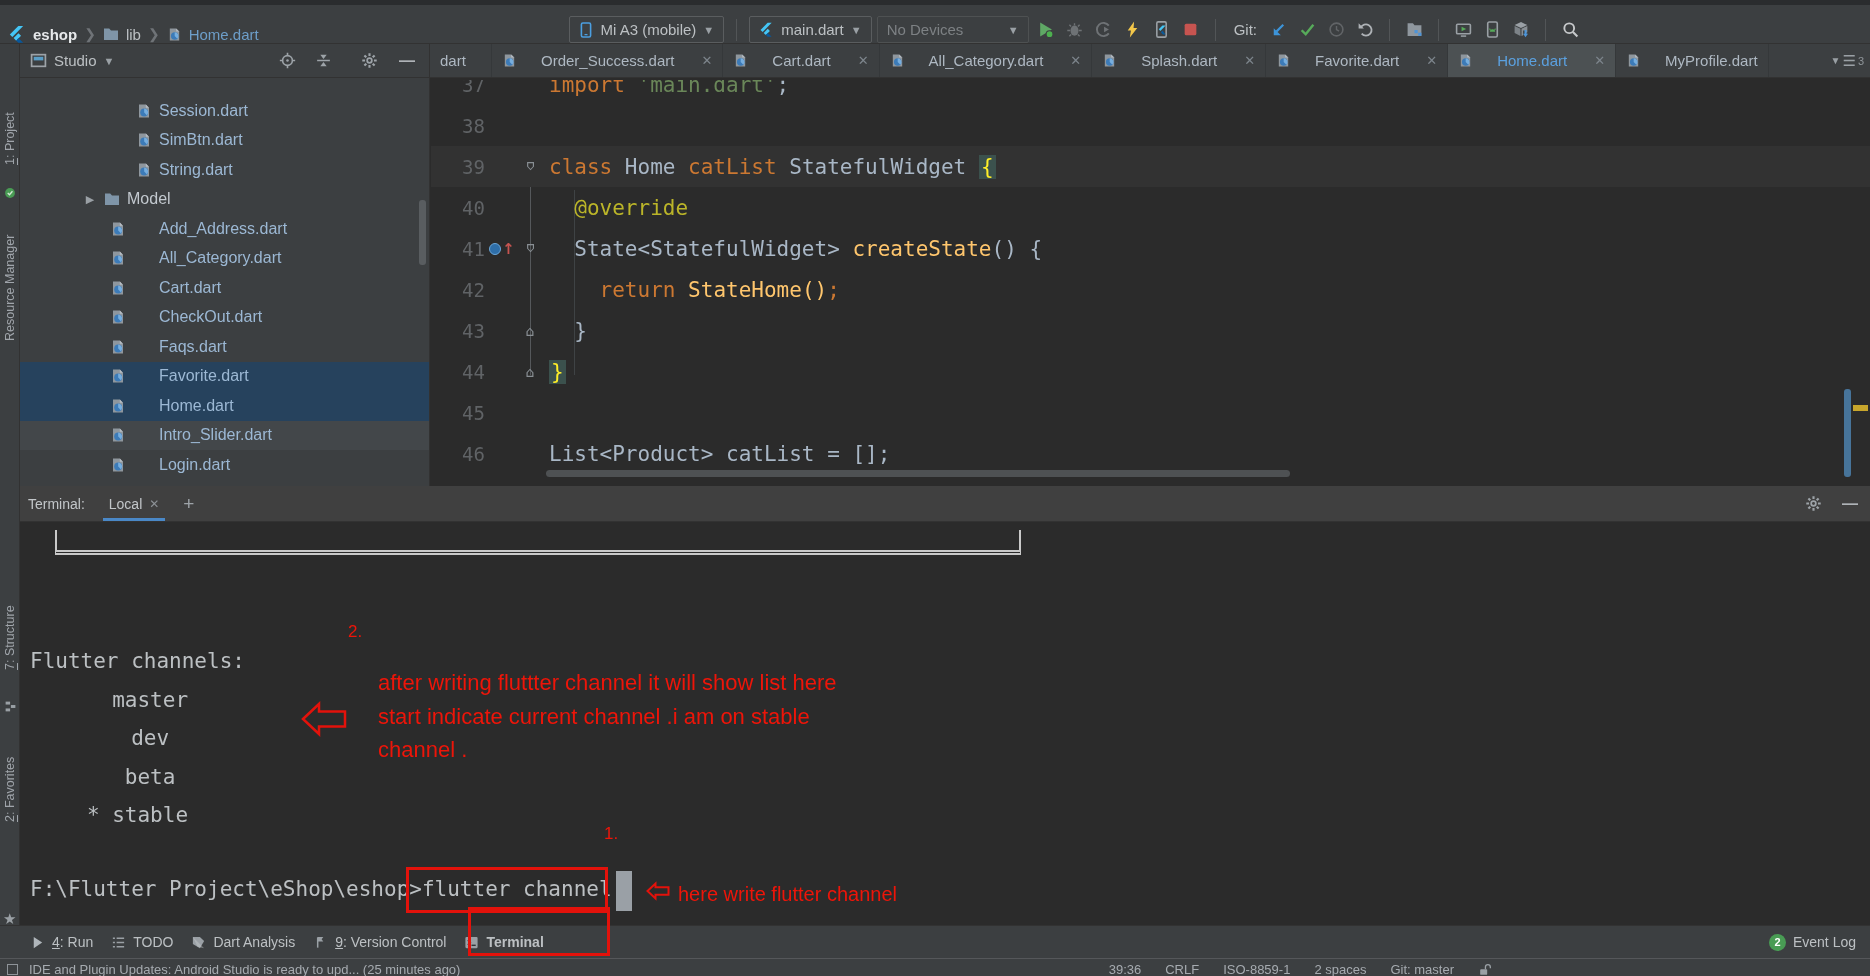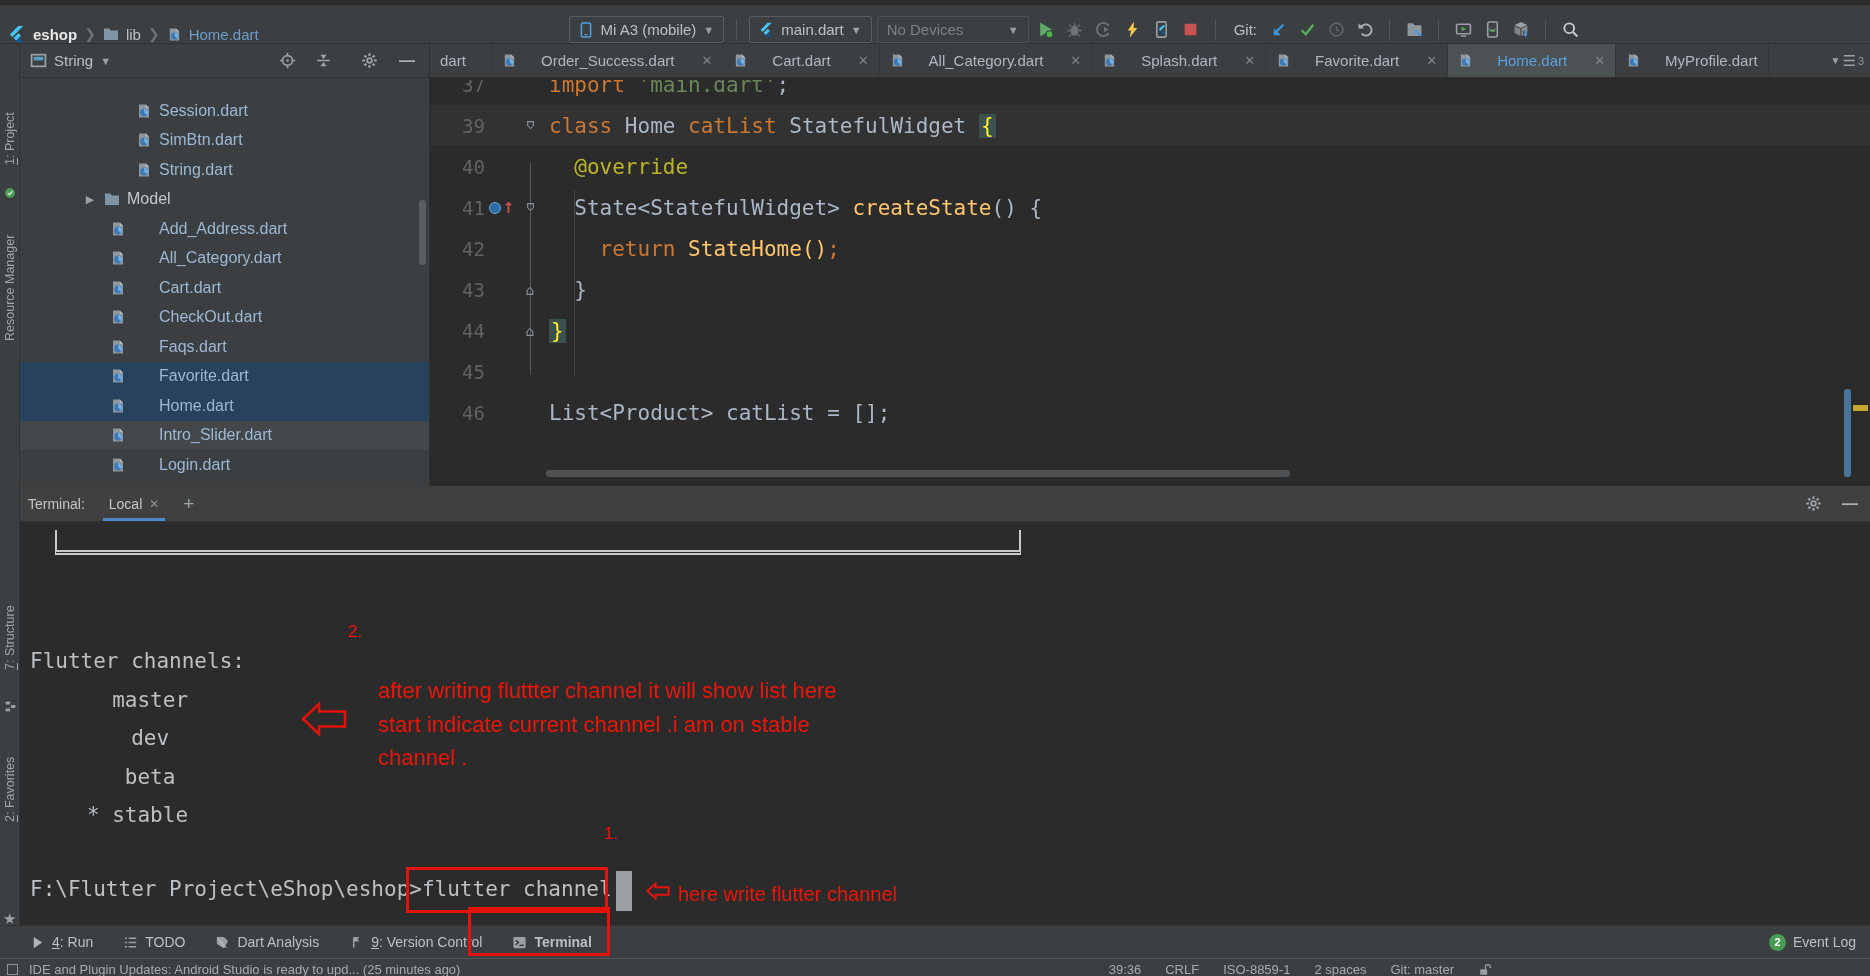--- a/index.html
+++ b/index.html
@@ -103,42 +103,42 @@
   #termbar .sp { flex:1; }
   #termbar .hico { margin-left:18px; }
   #term-min { color:#afb3b7; font-size:16px; font-weight:bold; margin-left:20px; }
 
   #terminal { position:absolute; left:20px; top:522px; right:0; height:403px; background:#2b2b2b; overflow:hidden; }
   #term-box { position:absolute; left:35px; top:8px; width:966px; height:25px; border-left:2px solid #c9c9c9; border-right:2px solid #c9c9c9; border-bottom:5px double #c9c9c9; }
   #term-out { position:absolute; left:10px; top:120px; font-family:"DejaVu Sans Mono", monospace; font-size:21px; line-height:38.5px; color:#bcc0c3; white-space:pre;text-align:center; }
   #term-prompt { position:absolute; left:10px; top:355px; font-family:"DejaVu Sans Mono", monospace; font-size:21px; color:#bcc0c3; white-space:pre; }
 
   
-  #bottombar { position:absolute; left:0; top:925px; width:100%; height:33px; background:#3c3f41; border-top:1px solid #323232; display:flex; align-items:center; padding-left:30px; gap:30px; }
+  #bottombar { position:absolute; left:0; top:925px; width:100%; height:33px; background:#3c3f41; border-top:1px solid #323232; display:flex; align-items:center; padding-left:30px; gap:18px; }
   .bitem { display:flex; align-items:center; gap:7px; font-size:14px; color:#bcc0c3; }
   .bitem .ic { width:15px; height:15px; }
   .bitem u { text-decoration:underline; }
   #eventlog { margin-left:auto; margin-right:14px; display:flex; align-items:center; gap:7px; font-size:14px; color:#bcc0c3; }
   #eventlog .badge { width:17px; height:17px; border-radius:50%; background:#499c54; color:#fff; font-size:11px; font-weight:bold; display:flex; align-items:center; justify-content:center; }
 
   
   #statusbar { position:absolute; left:0; top:958px; width:100%; height:24px; background:#3c3f41; border-top:1px solid #55575a; display:flex; align-items:flex-start; padding-top:3px; }
   #status-left-icon { width:11px; height:11px; border:1px solid #8e9398; margin-left:7px; margin-top:2px; }
   #status-msg { margin-left:11px; font-size:13px; color:#a6abb0; }
   #status-items { margin-left:auto; margin-right:378px; display:flex; gap:24px; font-size:13px; color:#a6abb0; align-items:center; }
   #status-items .ic { width:14px; height:14px; }
 
   
   .red { color:#ed1509; position:absolute; z-index:50; }
   #rect-cmd { position:absolute; left:406px; top:867px; width:202px; height:46px; border:3px solid #e3120b; z-index:50; }
   #rect-term { position:absolute; left:468px; top:907px; width:142px; height:49px; border:3px solid #e3120b; z-index:50; }
   #cursor-block { position:absolute; left:616px; top:871px; width:16px; height:40px; background:#9aa0a6; z-index:45; }
   #note2 { left:348px; top:622px; font-size:17px; }
   #note1 { left:604px; top:824px; font-size:17px; }
-  #note-block { left:378px; top:666px; font-size:22px; line-height:33.5px;margin-top:8px; }
+  #note-block { left:378px; top:666px; font-size:22px; line-height:33.5px; }
   #prompt-note { left:678px; top:883px; font-size:20px; }
   #big-arrow { position:absolute; left:300px; top:698px; width:48px; height:42px; z-index:50; }
   #small-arrow { position:absolute; left:646px; top:878px; width:24px; height:26px; z-index:50; }
 </style>
 </head>
 <body>
 
 <div id="app">
 
   <div id="toolbar">
@@ -328,21 +328,21 @@
   </div>
 
   <div id="tabrow">
     <div id="projhdr">
       <span class="ic hico">
           <svg viewBox="0 0 16 16">
             <rect x="1.5" y="2.5" width="13" height="11" fill="none" stroke="#9da3a8" stroke-width="1.6"></rect>
             <rect x="3.5" y="4.5" width="9" height="3.4" fill="#5a9ec7"></rect>
           </svg>
         </span>
-      <span class="ptitle">String</span>
+      <span class="ptitle">Studio</span>
       <span class="dd">▼</span>
       <span class="sp"></span>
       <span class="ic hico">
           <svg viewBox="0 0 16 16">
             <circle cx="8" cy="8" r="4.6" stroke="#9da3a8" stroke-width="1.5" fill="none"></circle>
             <path d="M8 .8v3M8 12.2v3M.8 8h3M12.2 8h3" stroke="#9da3a8" stroke-width="1.5"></path>
             <circle cx="8" cy="8" r="1.2" fill="#9da3a8"></circle>
           </svg>
         </span>
       <span class="ic hico" style="margin-left:12px">
@@ -606,20 +606,26 @@
 
   <div id="editor">
     <div id="fold-guide"></div>
     <div id="indent-guide"></div>
     <div id="code">
         <div class="eline clip37">
           <span class="g-num">37</span>
           <span class="g-ovr"></span>
           <span class="g-fold"></span>
           <span class="code"><span class="seg-kw">import </span><span class="seg-str">'main.dart'</span><span class="seg-def">;</span></span>
+        </div>
+        <div class="eline">
+          <span class="g-num">38</span>
+          <span class="g-ovr"></span>
+          <span class="g-fold"></span>
+          <span class="code"></span>
         </div>
         <div class="eline current">
           <span class="g-num">39</span>
           <span class="g-ovr"></span>
           <span class="g-fold"><span class="fo">⌂</span></span>
           <span class="code"><span class="seg-kw">class </span><span class="seg-def">Home </span><span class="seg-kw">catList </span><span class="seg-def">StatefulWidget </span><span class="seg-brace">{</span></span>
         </div>
         <div class="eline">
           <span class="g-num">40</span>
           <span class="g-ovr"></span>

